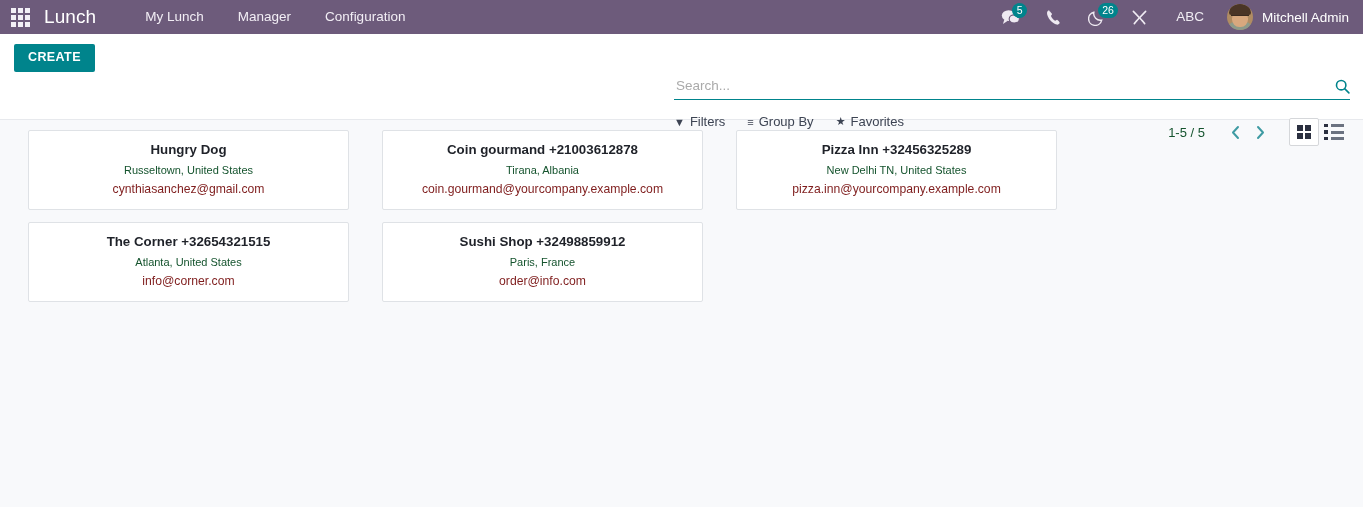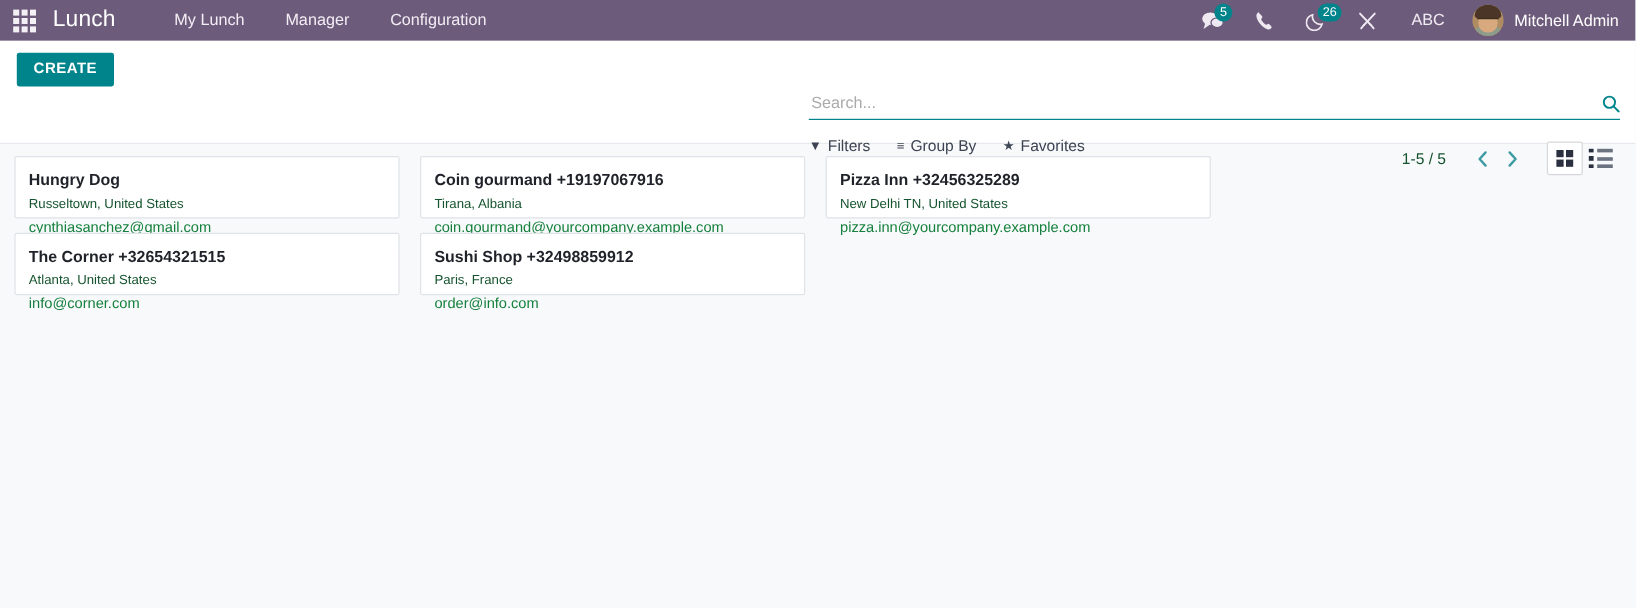--- a/index.html
+++ b/index.html
@@ -227,47 +227,48 @@
     display: flex;
     flex-wrap: wrap;
     align-content: flex-start;
     gap: 0;
     height: calc(507px - 34px - 86px);
     overflow: hidden;
     background: #f8f9fb;
   }
   .k-card {
     width: 321px;
-    margin: 0 17px 12px 0;
+    margin: 0 17px 12px 16px;
     background: #fff;
     border: 1px solid #dfe2e6;
     border-radius: 2px;
     padding: 10px 11px 12px;
     cursor: pointer;
-    height: 52px;
+    height: 80px;
+    text-align: center;
   }
   .k-title {
     font-size: 13.3px;
     font-weight: bold;
     color: #1f2229;
     line-height: 18px;
     margin-bottom: 3px;
     white-space: nowrap;
     overflow: hidden;
   }
   .k-sub {
     font-size: 11px;
     color: #14532d;
     line-height: 17px;
     white-space: nowrap;
     overflow: hidden;
   }
   .k-mail {
     font-size: 12.2px;
-    color: #15803d;
+    color: #7f1d1d;
     line-height: 17px;
     margin-top: 2px;
     white-space: nowrap;
     overflow: hidden;
   }
 </style>
 </head>
 <body>
 
 <div class="navbar">
@@ -408,21 +409,21 @@
 
 <div class="kanban-area">
 
   <div class="k-card">
     <div class="k-title">Hungry Dog</div>
     <div class="k-sub">Russeltown, United States</div>
     <div class="k-mail">cynthiasanchez@gmail.com</div>
   </div>
 
   <div class="k-card">
-    <div class="k-title">Coin gourmand +19197067916</div>
+    <div class="k-title">Coin gourmand +21003612878</div>
     <div class="k-sub">Tirana, Albania</div>
     <div class="k-mail">coin.gourmand@yourcompany.example.com</div>
   </div>
 
   <div class="k-card">
     <div class="k-title">Pizza Inn +32456325289</div>
     <div class="k-sub">New Delhi TN, United States</div>
     <div class="k-mail">pizza.inn@yourcompany.example.com</div>
   </div>
 

